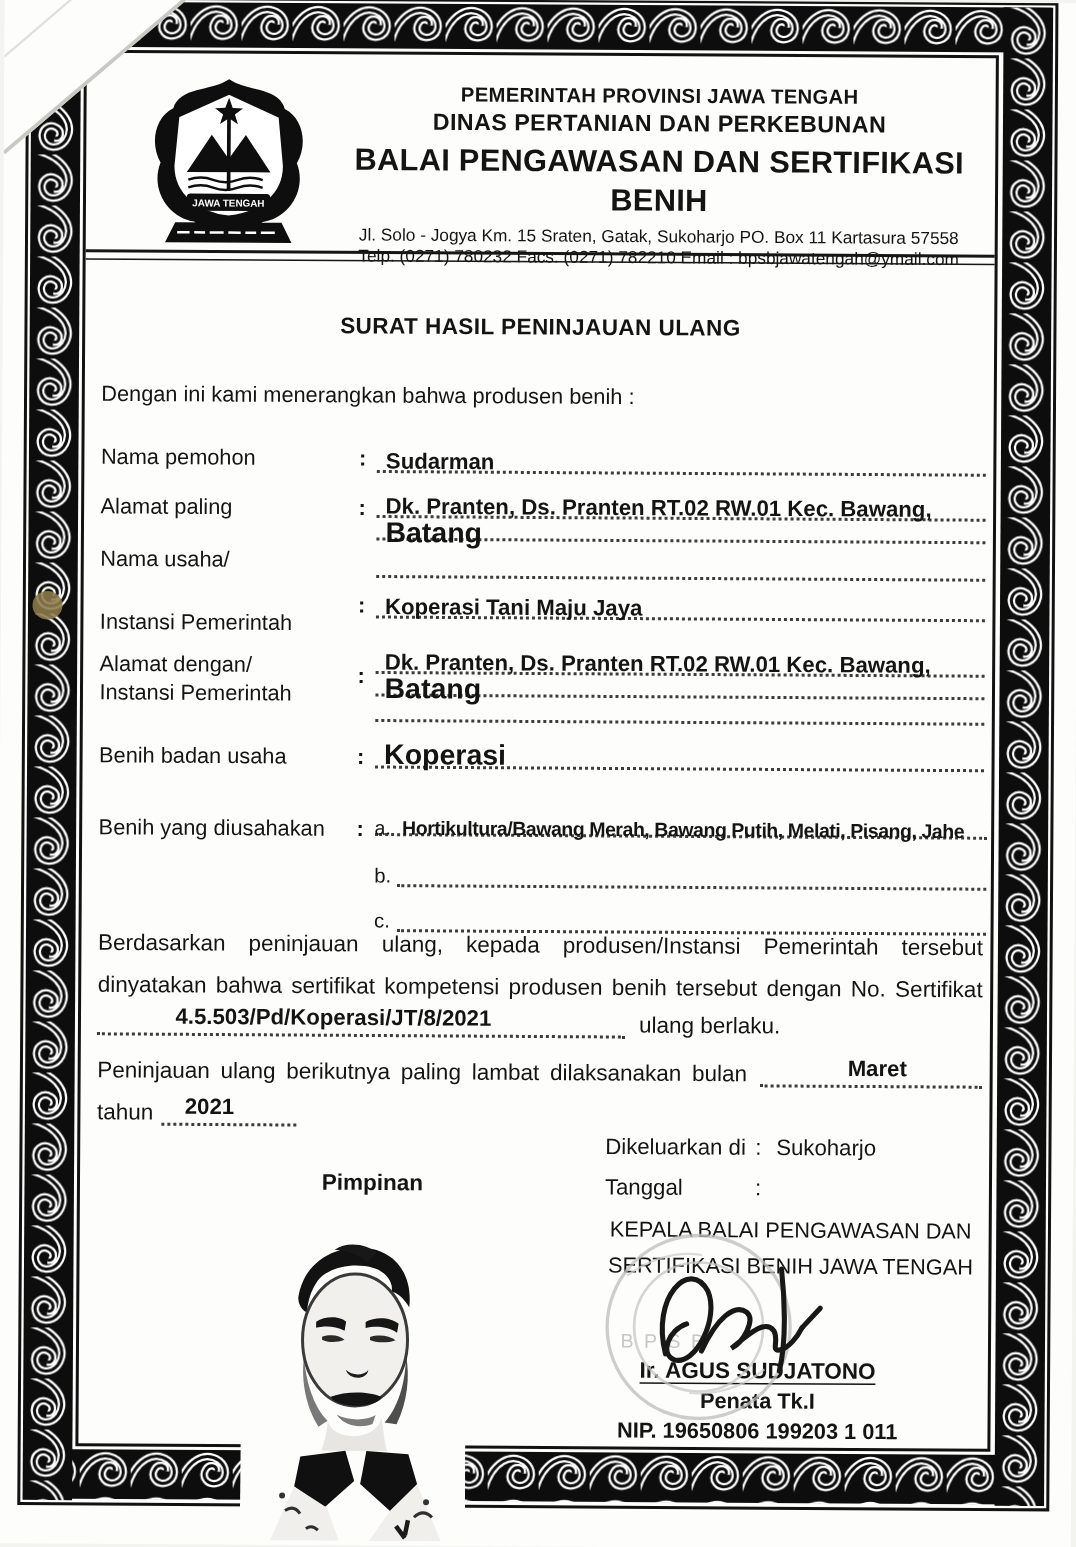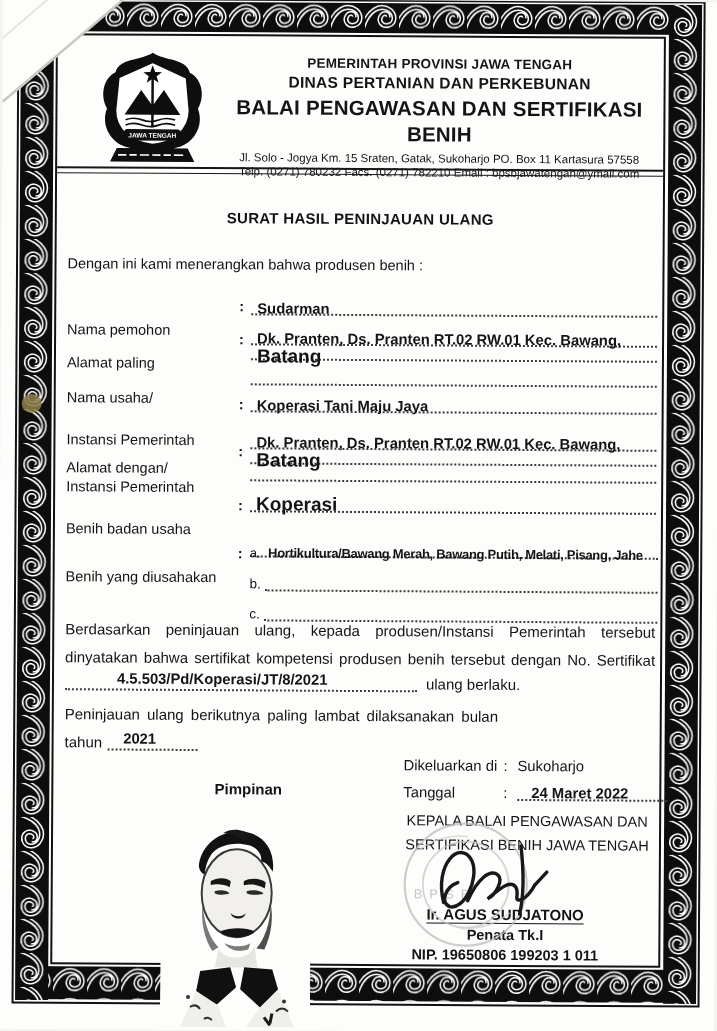--- a/index.html
+++ b/index.html
@@ -9,21 +9,21 @@
   .hdr{position:absolute;left:212px;top:56px;width:450px;text-align:center;line-height:1.25;}
   .hdr .g1{font-size:13.5px;font-weight:700;letter-spacing:.2px;}
   .hdr .g2{font-size:15.5px;font-weight:700;letter-spacing:.3px;}
   .hdr .g3{font-size:20.5px;font-weight:700;letter-spacing:.2px;margin-top:3px;}
   .hdr .ad{font-size:11.5px;margin-top:4px;}
   .hdr .ct{font-size:11.5px;}
   .rule{position:absolute;left:55px;width:606px;border-top:2.5px solid #161616;}
   .rule2{position:absolute;left:55px;width:606px;border-top:1.5px solid #161616;}
   .title{position:absolute;left:54px;top:210px;width:609px;text-align:center;font-weight:700;font-size:15px;letter-spacing:.3px;}
   .body-t{font-size:14.5px;}
-  .lbl{position:absolute;font-size:14.5px;white-space:nowrap;margin-top:24px;}
+  .lbl{position:absolute;font-size:14.5px;white-space:nowrap;}
   .col{position:absolute;font-size:14.5px;font-weight:700;}
   .fval{position:absolute;display:flex;align-items:flex-end;border-bottom:2px dotted #3c3c3c;}
   .fval .vt{font-weight:700;font-size:14.8px;padding-left:6px;white-space:nowrap;position:relative;top:3px;}
   .cutwrap{position:absolute;}
   .cutwrap .dl{position:absolute;left:0;right:0;border-bottom:2px dotted #3c3c3c;}
   .cutwrap .vt{position:relative;font-weight:700;font-size:19px;padding-left:6px;white-space:nowrap;}
   .dotonly{position:absolute;border-bottom:2px dotted #3c3c3c;}
   .just{text-align:justify;text-align-last:justify;font-size:15px;}
   .flexline{display:flex;align-items:flex-end;font-size:15px;}
   .dotspan{position:relative;border-bottom:2px dotted #3c3c3c;height:22px;}
@@ -161,40 +161,39 @@
   <div class="abs just" style="left:66px;top:622px;width:590px">Berdasarkan peninjauan ulang, kepada produsen/Instansi Pemerintah tersebut</div>
   <div class="abs just" style="left:66px;top:650px;width:590px">dinyatakan bahwa sertifikat kompetensi produsen benih tersebut dengan No. Sertifikat</div>
   <div class="abs flexline" style="left:66px;top:664px;width:590px;height:28px">
     <span class="dotspan" style="width:352px">
       <span class="overdot" style="left:52px;bottom:2px">4.5.503/Pd/Koperasi/JT/8/2021</span>
     </span>
     <span style="margin-left:9px">ulang berlaku.</span>
   </div>
   <div class="abs flexline" style="left:66px;top:698px;width:590px;height:26px">
     <span style="word-spacing:3px">Peninjauan ulang berikutnya paling lambat dilaksanakan bulan</span>
+    <span class="dotspan" style="flex:1;margin-left:9px">
+      <span class="overdot" style="left:58px;bottom:2px">Maret</span>
+    </span>
   </div>
   <div class="abs flexline" style="left:66px;top:726px;width:590px;height:26px">
     <span>tahun</span>
     <span class="dotspan" style="width:90px;margin-left:5px">
       <span class="overdot" style="left:16px;bottom:2px">2021</span>
     </span>
   </div>
 
   <div class="abs sig-r" style="left:405px;top:757px">
     <span class="sl">Dikeluarkan di</span>
     <span class="sc">:</span>
     <span>Sukoharjo</span>
   </div>
   <div class="abs sig-r" style="left:405px;top:784px">
     <span class="sl">Tanggal</span>
     <span class="sc">:</span>
-    <span class="cutwrap" style="position:relative;width:150px;height:20px;display:inline-block">
-      <span class="dl" style="bottom:4px"></span>
-      <span class="vt" style="padding-left:14px;font-size:14.8px">24 Maret 2022</span>
-    </span>
   </div>
 
   <div class="abs center b" style="left:195px;top:781px;width:110px;font-size:15px">Pimpinan</div>
 
   <div class="abs center" style="left:393px;top:812px;width:272px;font-size:14.5px">KEPALA BALAI PENGAWASAN DAN</div>
   <div class="abs center" style="left:393px;top:836px;width:272px;font-size:14.5px">SERTIFIKASI BENIH JAWA TENGAH</div>
 
   <svg class="abs z3" style="left:392px;top:818px;width:186px;height:134px" viewBox="392 818 186 134">
     <g opacity="0.75">
       <circle cx="468" cy="884" r="61" fill="none" stroke="#bdbdbd" stroke-width="2.2"></circle>

